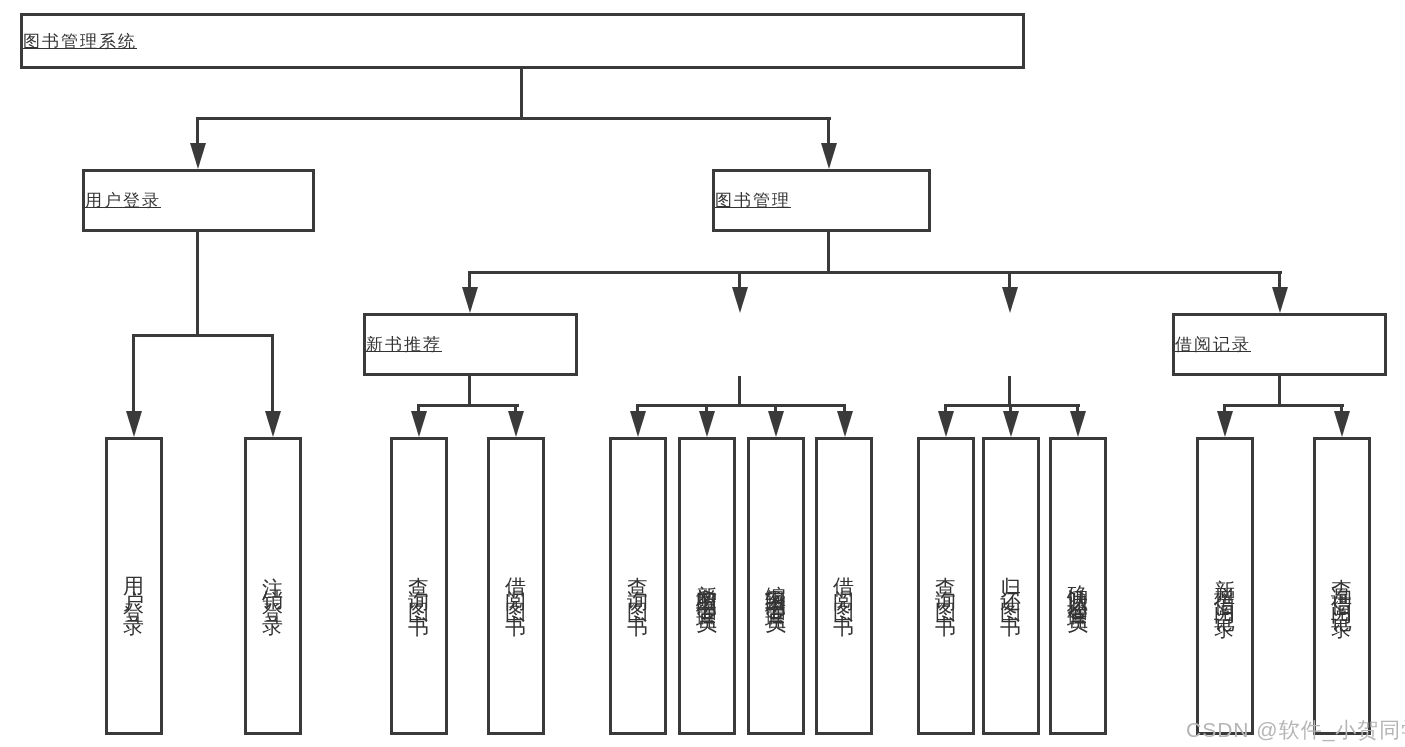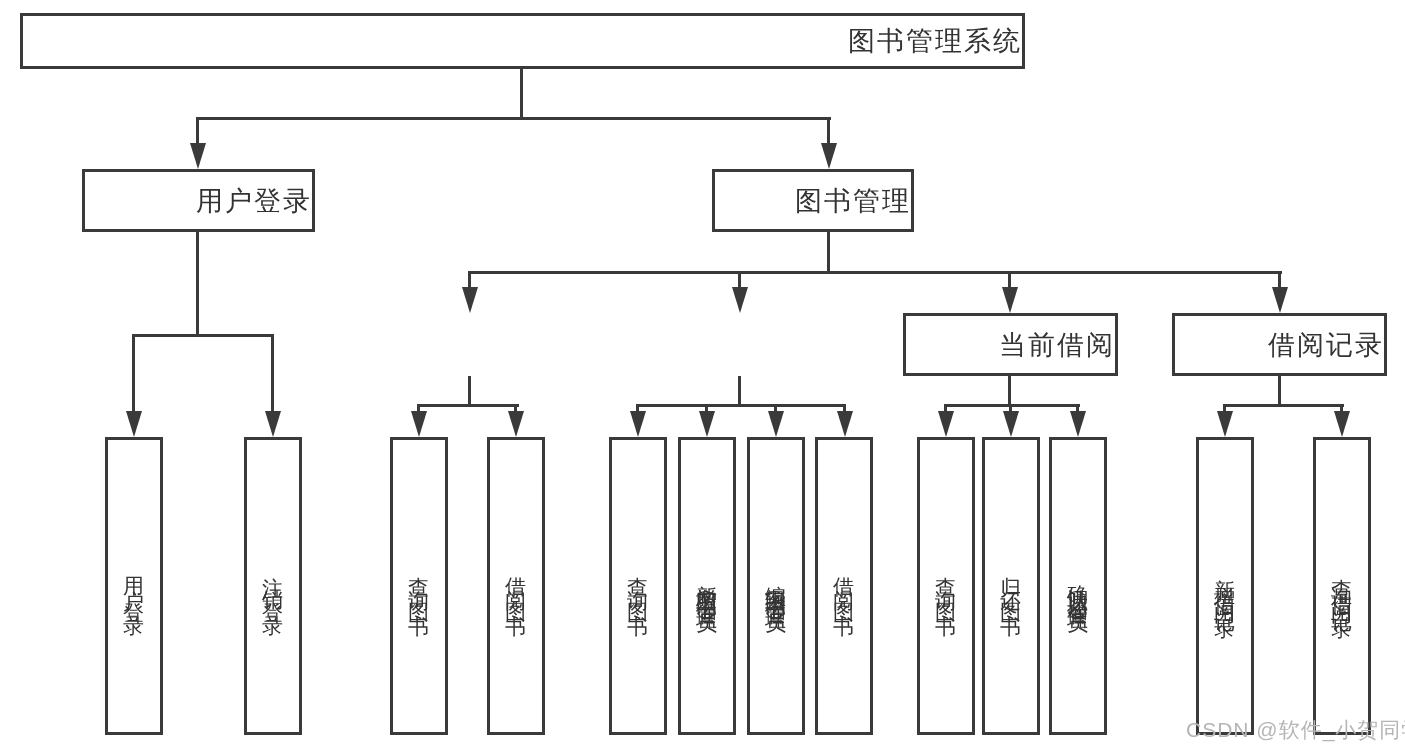--- a/index.html
+++ b/index.html
@@ -11,25 +11,26 @@
     font-family: "Liberation Sans", "DejaVu Sans", sans-serif;
     overflow: hidden;
   }
   .node {
     position: absolute;
     box-sizing: border-box;
     border: 3px solid #3a3a3a;
     background: #ffffff;
     display: flex;
     align-items: center;
-    justify-content: flex-end;
+    justify-content: flex-start;
     color: #333333;
-    font-size: 27px;
+    font-size: 17px;
     letter-spacing: 2px;
     z-index: 2;
+    text-decoration: underline;
   }
   .vnode {
     position: absolute;
     box-sizing: border-box;
     border: 3px solid #3a3a3a;
     background: #ffffff;
     display: flex;
     align-items: center;
     justify-content: center;
     color: #333333;
@@ -72,29 +73,29 @@
 <div class="canvas">
 
   <div class="node" style="left:20px; top:13px; width:1005px; height:56px;">
     <span>图书管理系统</span>
   </div>
 
   <div class="node" style="left:82px; top:169px; width:233px; height:63px;">
     <span>用户登录</span>
   </div>
 
-  <div class="node" style="left:712px; top:169px; width:202px; height:63px;">
+  <div class="node" style="left:712px; top:169px; width:219px; height:63px;">
     <span>图书管理</span>
   </div>
 
-
-
-  <div class="node" style="left:903px; top:313px; width:215px; height:63px;">
-    <span>当前借阅</span>
-  </div>
+  <div class="node" style="left:363px; top:313px; width:215px; height:63px;">
+    <span>新书推荐</span>
+  </div>
+
+
 
   <div class="node" style="left:1172px; top:313px; width:215px; height:63px;">
     <span>借阅记录</span>
   </div>
 
   <div class="vnode" style="left:105px; top:437px; width:58px; height:298px;">
     <span class="vtext sp-wide">用户登录</span>
   </div>
 
   <div class="vnode" style="left:244px; top:437px; width:58px; height:298px;">

